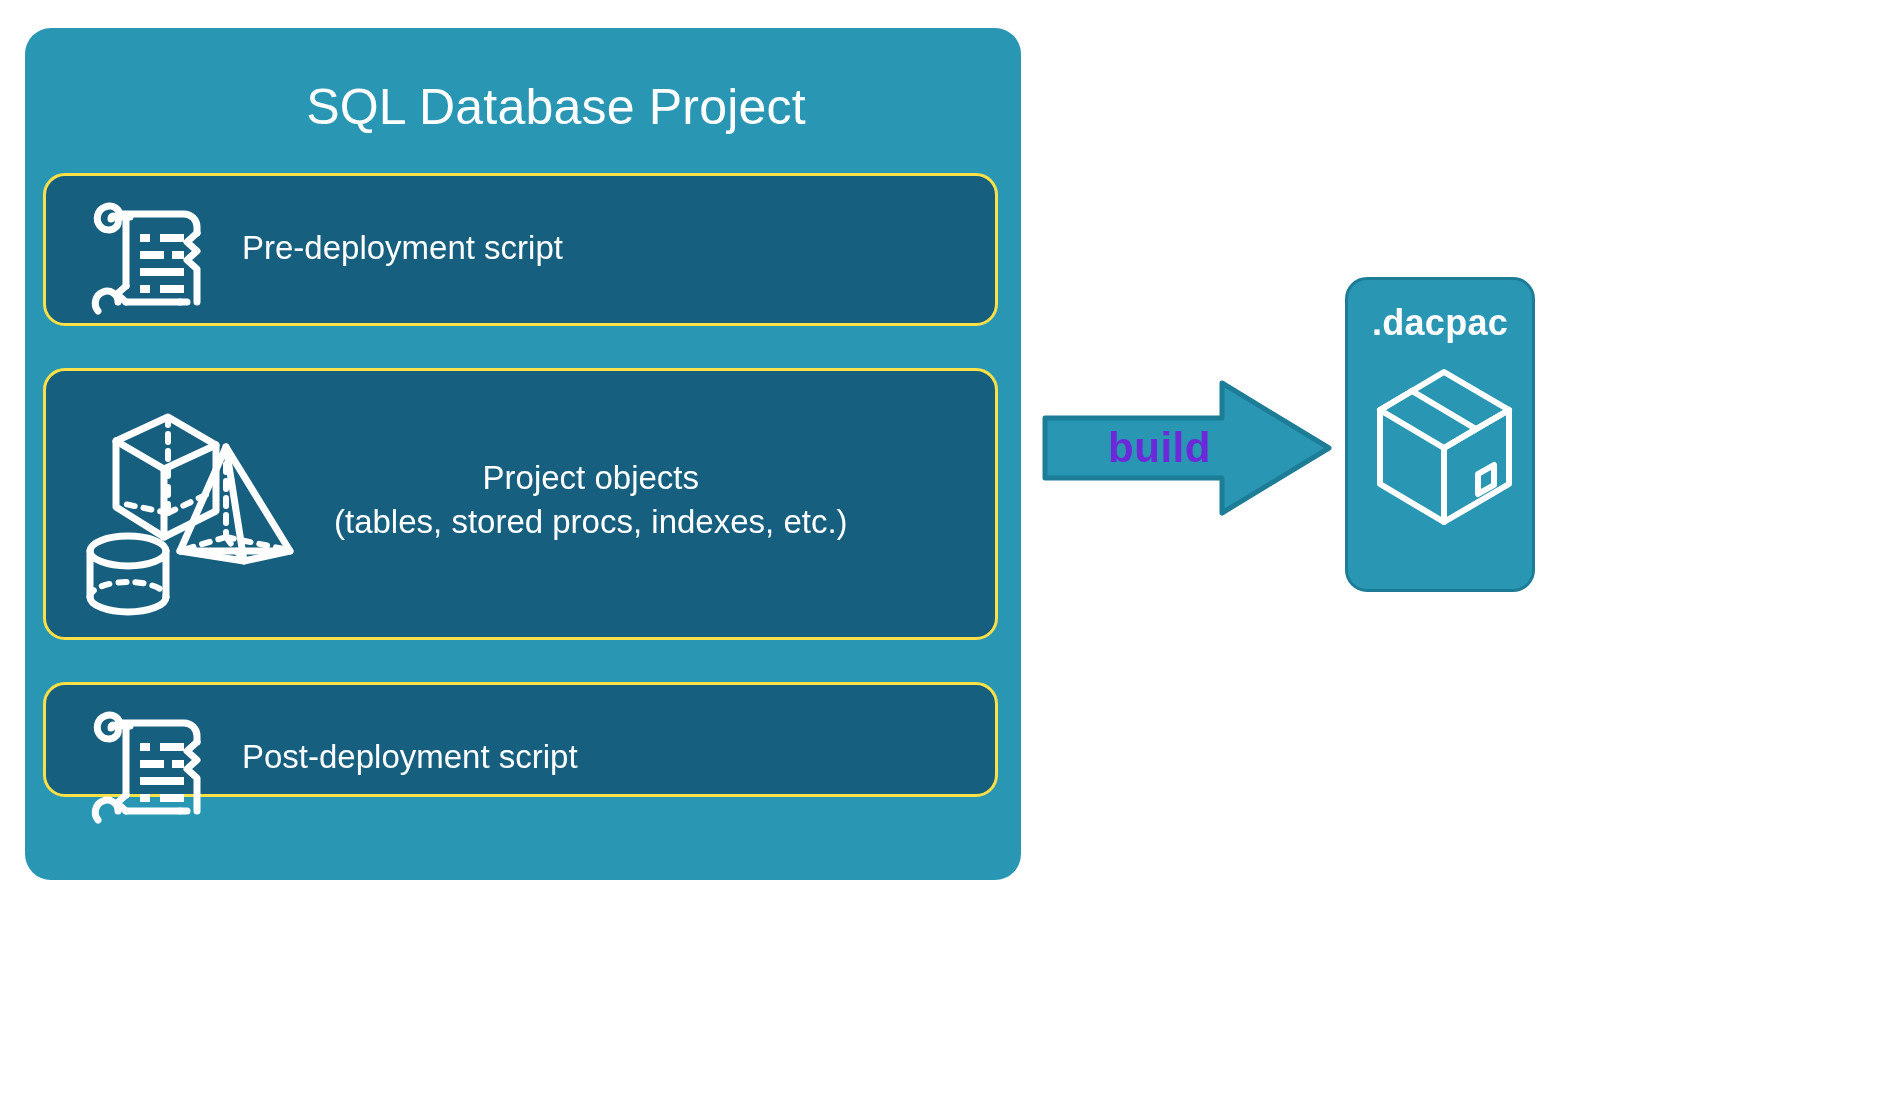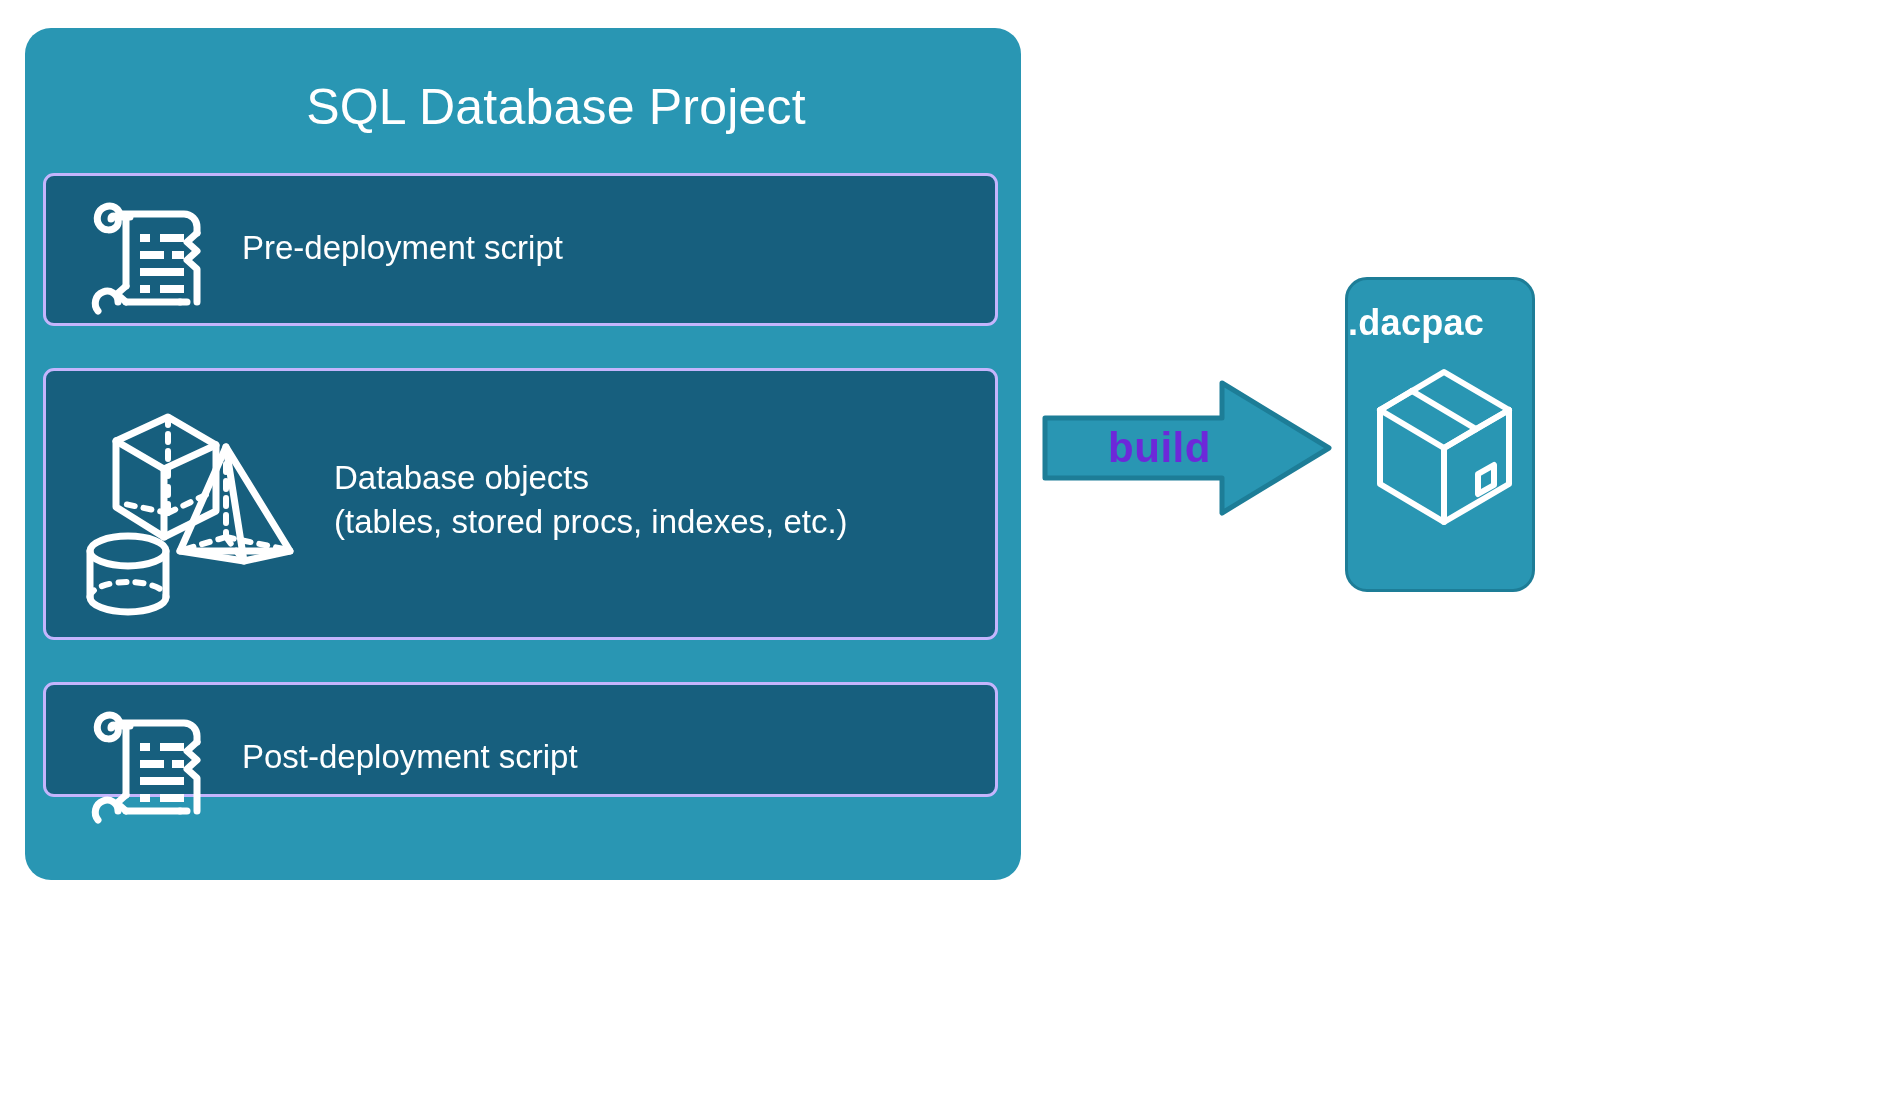--- a/index.html
+++ b/index.html
@@ -28,22 +28,23 @@
     font-weight:400;
     letter-spacing:0.2px;
     line-height:1.1;
     margin-left:33px;
   }
 
   
   .panel {
     position:absolute;
     background:#175f7e;
-    border:3px solid #c4b5fd;
-    border-radius:11px;
+    border:3px solid #fde047;
+    border-radius:22px;
+    text-align:center;
   }
   .panel-pre  { left:18px; top:145px;  width:955px; height:153px; }
   .panel-obj  { left:18px; top:340px;  width:955px; height:272px; }
   .panel-post { left:18px; top:654px;  width:955px; height:115px; }
 
   .panel-label {
     position:absolute;
     color:#ffffff;
     font-size:33px;
     font-weight:400;
@@ -85,20 +86,21 @@
     position:absolute;
     left:1345px; top:277px;
     width:190px; height:315px;
     background:#2996b3;
     border:3px solid #1d7d97;
     border-radius:22px;
   }
   .dacpac-title {
     position:absolute;
     left:0; top:22px; width:100%;
+    text-align:center;
     color:#ffffff;
     font-size:36px;
     font-weight:bold;
     letter-spacing:0.3px;
   }
   .dacpac-icon {
     position:absolute;
     left:24px; top:84px;
     width:145px; height:165px;
   }
@@ -181,21 +183,21 @@
 
           <g>
             <ellipse cx="52" cy="152" rx="38" ry="15"></ellipse>
             <path d="M14 152 L14 198"></path>
             <path d="M90 152 L90 198"></path>
             <path d="M14 198 A38 15 0 0 0 90 198"></path>
             <path d="M14 198 A38 15 0 0 1 90 198" stroke-dasharray="8 9" stroke-width="6"></path>
           </g>
         </svg>
       </div>
-      <div class="panel-label">Database objects
+      <div class="panel-label">Project objects
 (tables, stored procs, indexes, etc.)</div>
     </div>
 
     <div class="panel panel-post">
       <div class="icon-slot">
         <svg viewBox="0 0 120 105" fill="none" stroke="#ffffff" stroke-width="7" stroke-linecap="round" stroke-linejoin="round">
           <path d="M34 17 C34 8 26 4 19 7 C11 10 9 20 14 26 C18 31 26 31 30 27 C33 24 33 19 30 17 C28 15 25 16 25 19"></path>
           <path d="M34 14 H98 a13 13 0 0 1 13 13 v6"></path>
           <path d="M40 20 v66"></path>
           <path d="M34 17 h10"></path>

